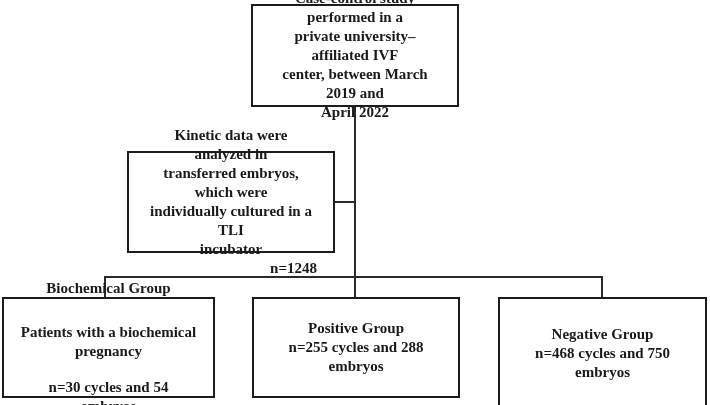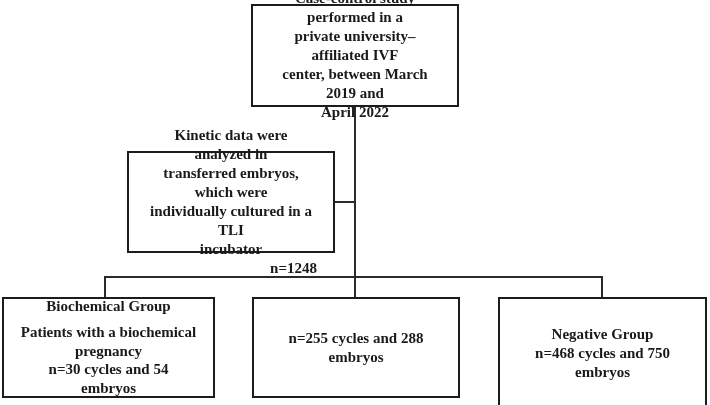--- a/index.html
+++ b/index.html
@@ -35,21 +35,21 @@
   .node .desc { margin-top: 7px; }
 
   .line {
     position: absolute;
     background: #2a2a2a;
   }
 
   
   .box-top     { left: 251px; top: 4px;   width: 208px; height: 103px; }
   .box-kinetic { left: 127px; top: 151px; width: 208px; height: 102px; align-items: flex-end; }
-  .box-bio     { left: 2px;   top: 297px; width: 213px; height: 101px; }
+  .box-bio     { left: 2px;   top: 297px; width: 213px; height: 101px; gap: 18px; }
   .box-pos     { left: 252px; top: 297px; width: 208px; height: 101px; }
   .box-neg     { left: 498px; top: 297px; width: 209px; height: 113px; }
 
   
   .line-trunk        { left: 354px; top: 107px; width: 2px;  height: 171px; }
   .line-kinetic-join { left: 333px; top: 201px; width: 21px; height: 2px; }
   .line-branch       { left: 104px; top: 276px; width: 499px; height: 2px; }
   .line-drop-left    { left: 104px; top: 276px; width: 2px;  height: 21px; }
   .line-drop-mid     { left: 354px; top: 276px; width: 2px;  height: 21px; }
   .line-drop-right   { left: 601px; top: 276px; width: 2px;  height: 21px; }
@@ -82,20 +82,21 @@
   </div>
 
   <div class="node box-bio">
     <div class="txt">Biochemical Group</div>
     <div class="txt desc">Patients with a biochemical
 pregnancy</div>
     <div class="txt n-line">n=30 cycles and 54 embryos</div>
   </div>
 
   <div class="node box-pos">
+    <div class="txt">Positive Group</div>
     <div class="txt n-line">n=255 cycles and 288 embryos</div>
   </div>
 
   <div class="node box-neg">
     <div class="txt">Negative Group</div>
     <div class="txt n-line">n=468 cycles and 750 embryos</div>
   </div>
 
 </div>
 

